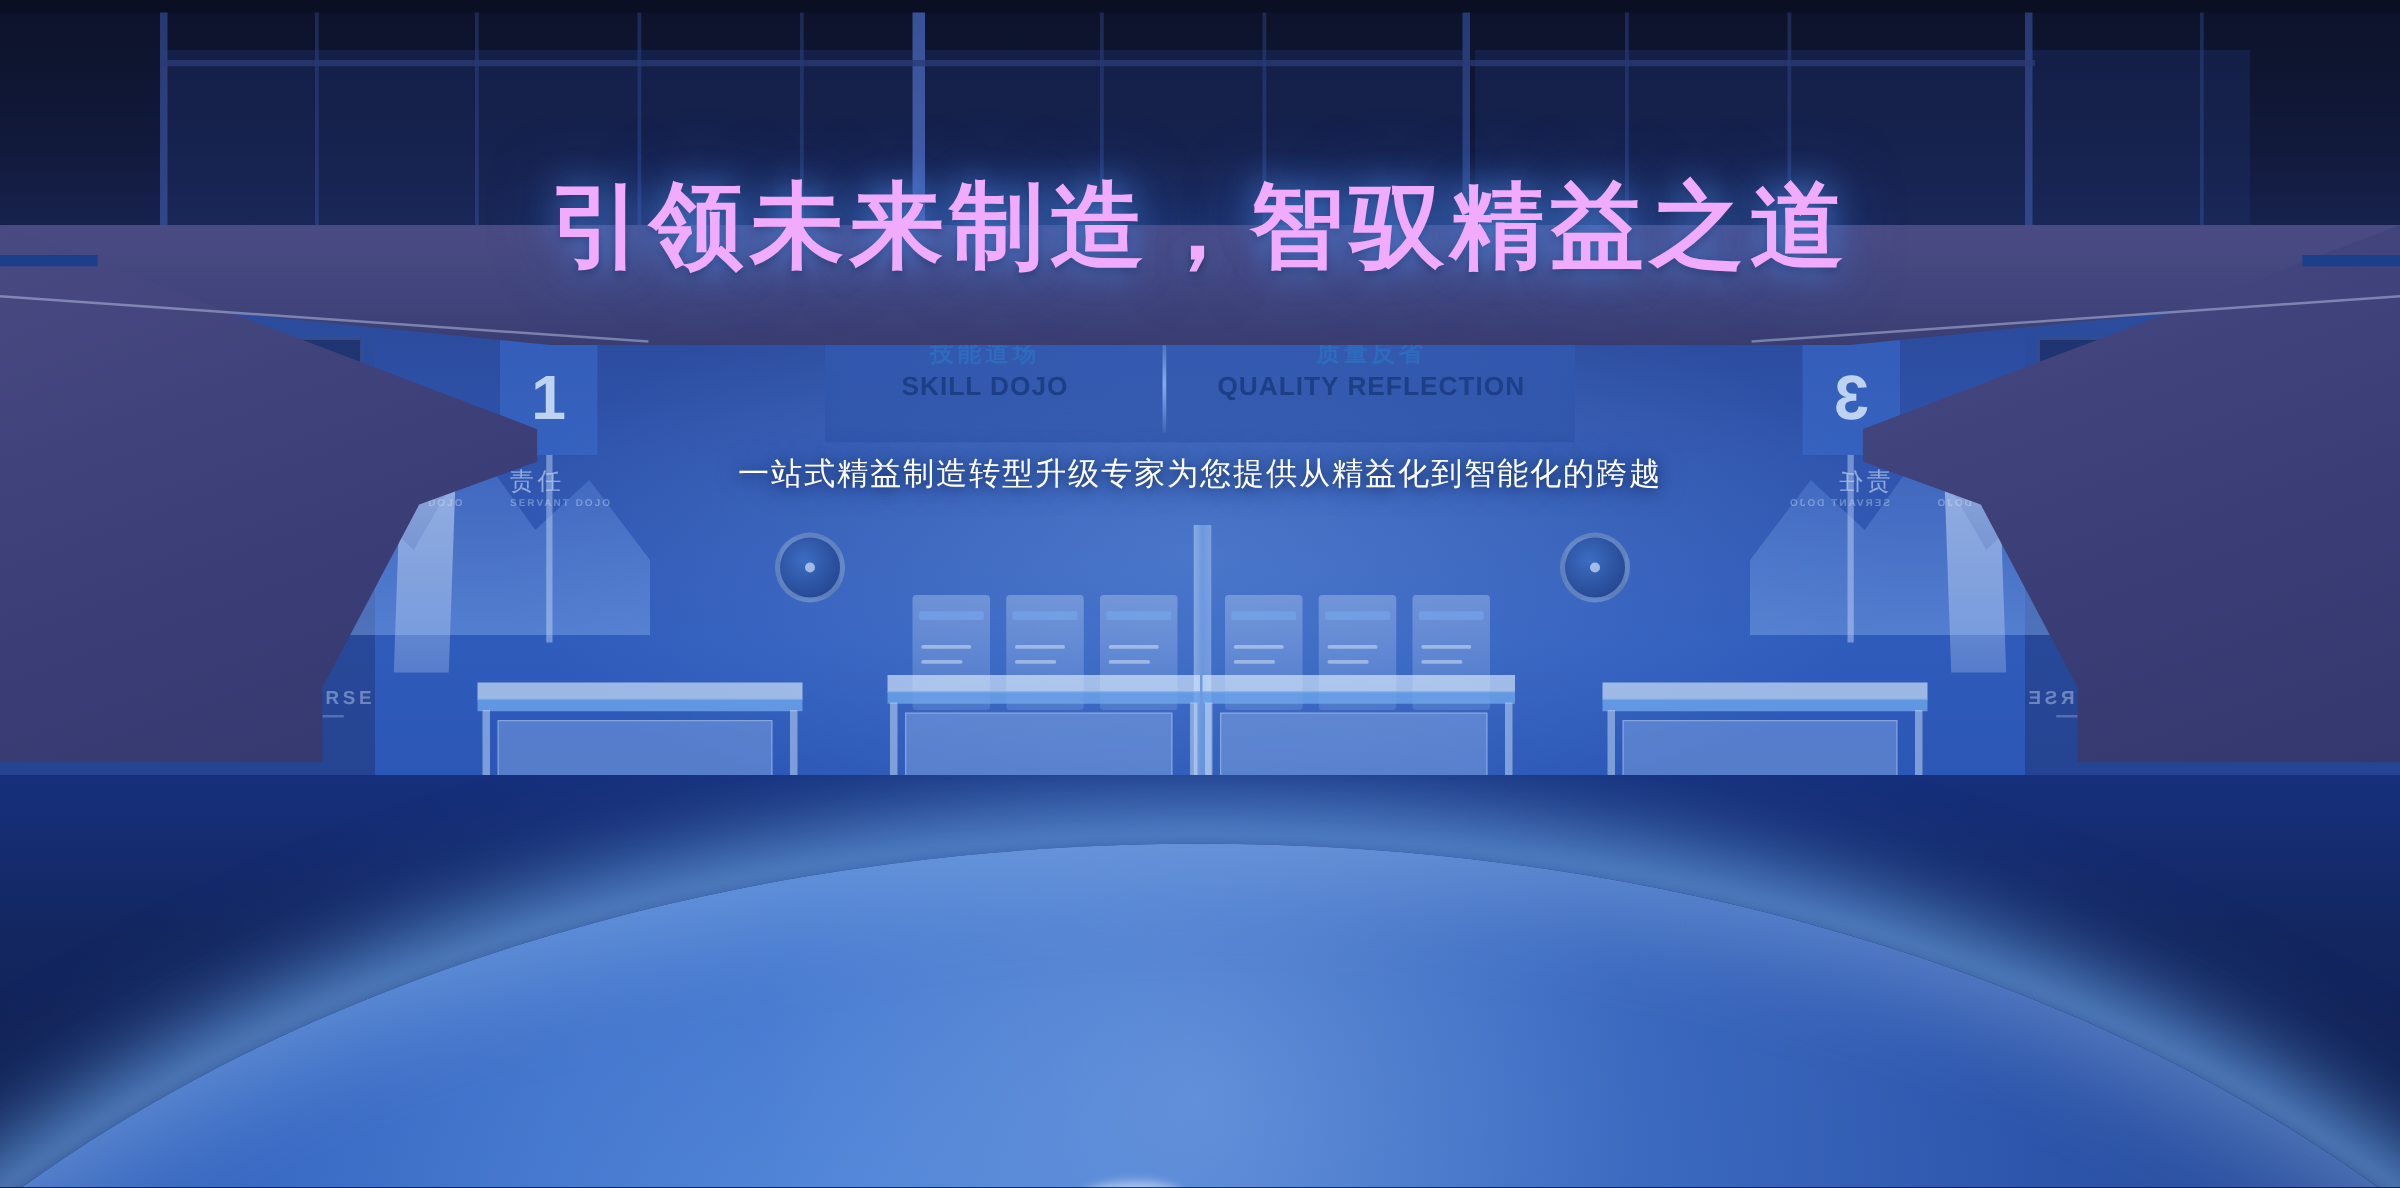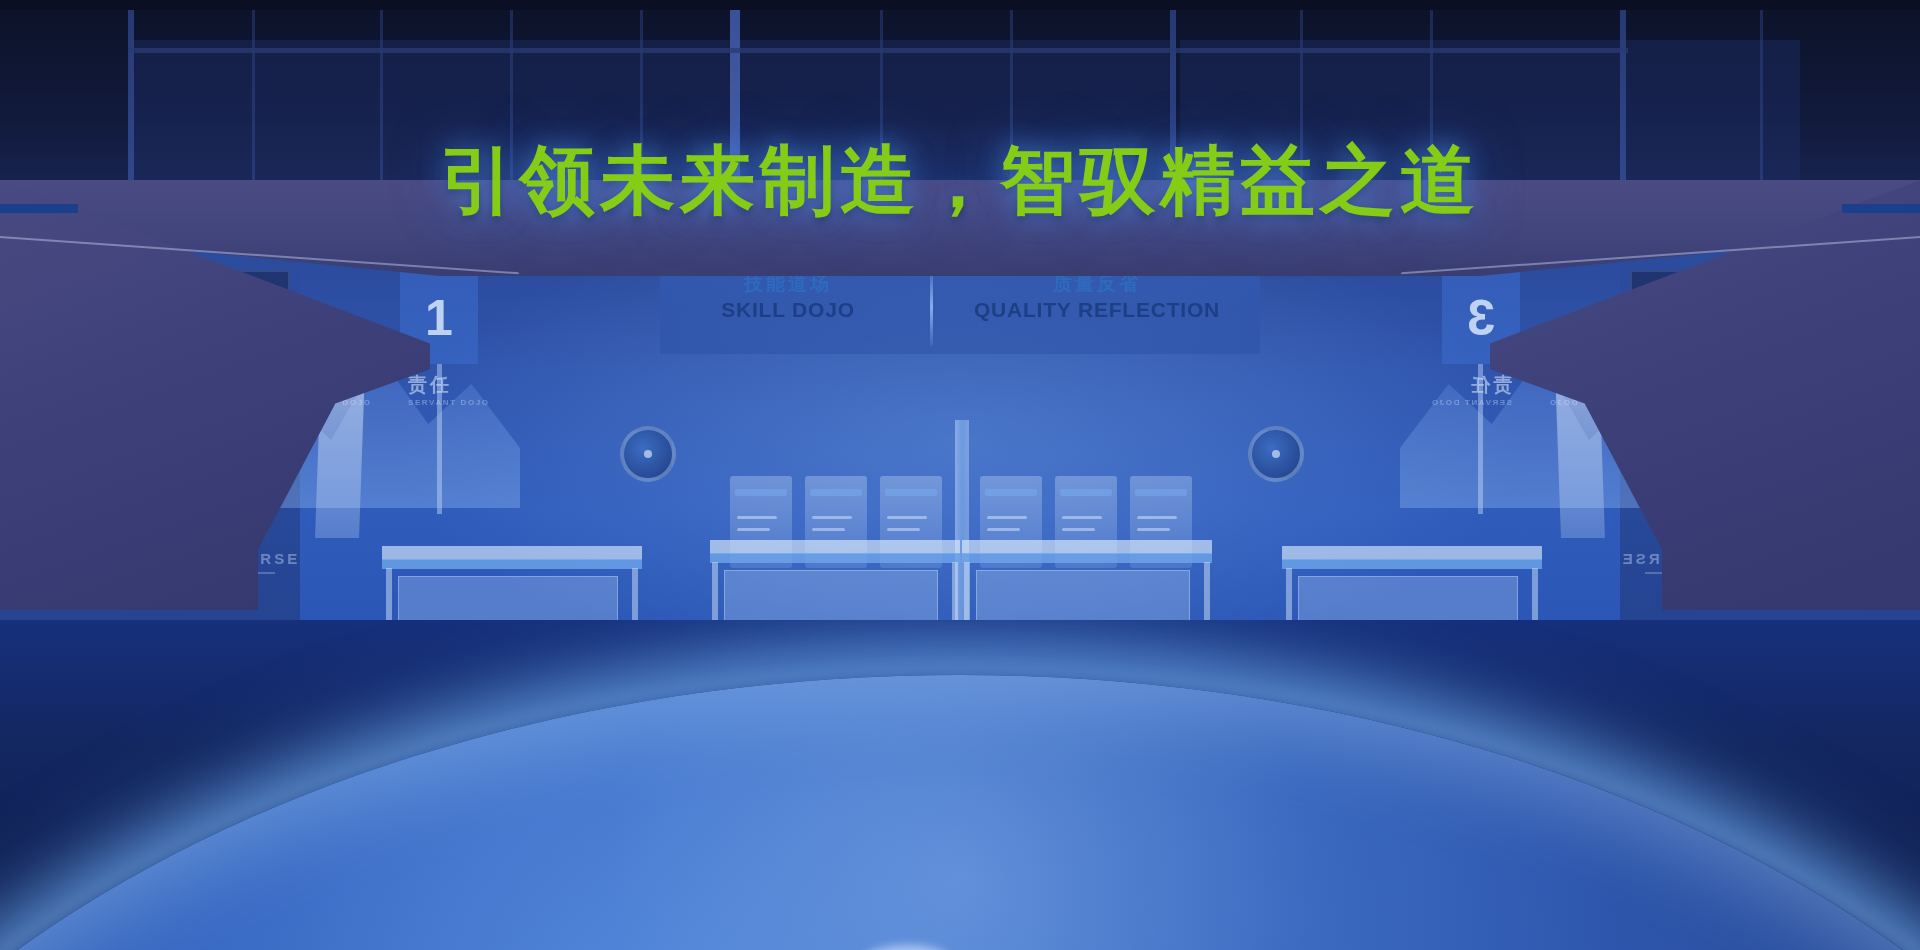--- a/index.html
+++ b/index.html
@@ -77,21 +77,21 @@
   .exhibit{position:absolute;top:250px;height:420px;width:520px;overflow:hidden;}
   .exhibit.left{left:0;}
   .exhibit.right{right:0;transform:scaleX(-1);}
   .ex-panel{position:absolute;background:linear-gradient(180deg,rgba(44,76,158,.65),rgba(33,58,126,.7));}
   .ex-mountain{
     position:absolute;left:250px;top:58px;width:270px;height:200px;
     background:linear-gradient(180deg,rgba(60,105,200,.55),rgba(150,190,245,.42));
     clip-path:polygon(0 100%,16% 48%,30% 66%,48% 24%,66% 58%,82% 38%,100% 70%,100% 100%);
     opacity:.85;
   }
-  .ex-word{position:absolute;color:rgba(225,238,255,.55);font-size:19px;font-weight:700;letter-spacing:3px;}
+  .ex-word{position:absolute;color:rgba(225,238,255,.55);font-size:19px;font-weight:400;letter-spacing:3px;}
   .ex-sub{position:absolute;color:rgba(200,220,250,.40);font-size:8px;letter-spacing:1.6px;font-weight:700;}
   .ex-course{position:absolute;left:85px;top:300px;color:rgba(215,230,255,.40);font-size:15px;font-weight:700;letter-spacing:3px;}
   .ex-course-rule{position:absolute;left:85px;top:322px;width:190px;height:2px;background:rgba(200,220,255,.28);}
   .ex-frame{position:absolute;left:60px;top:20px;width:230px;height:135px;background:rgba(22,30,70,.5);border:2px solid rgba(90,120,190,.35);border-radius:3px;}
   .ex-badge{
     position:absolute;width:22px;height:30px;background:rgba(200,220,250,.35);
     clip-path:polygon(50% 0,100% 26%,100% 74%,50% 100%,0 74%,0 26%);
   }
   .ex-num{
     position:absolute;left:400px;top:22px;width:78px;height:92px;
@@ -158,21 +158,21 @@
     filter:blur(5px);
   }
   .continent{position:absolute;background:rgba(226,240,255,.55);filter:blur(4px);border-radius:55% 45% 60% 40%;}
 
   
   .content{position:absolute;left:0;top:0;width:1920px;height:950px;}
 
   .headline{
     position:absolute;left:0;top:143px;width:1920px;
     text-align:center;
-    font-size:75px;font-weight:700;color:#84cc16;
+    font-size:75px;font-weight:700;color:#f0abfc;
     letter-spacing:5px;line-height:1;
     font-family:"Liberation Sans","DejaVu Sans",sans-serif;
     text-shadow:0 0 26px rgba(90,150,240,.75),0 0 54px rgba(50,110,220,.55),0 3px 8px rgba(8,18,48,.55);
     white-space:nowrap;
   }
 
   .subtitle{
     position:absolute;left:0;top:362px;width:1920px;
     text-align:center;
     font-size:25px;font-weight:400;color:#ffffff;
@@ -392,17 +392,18 @@
 
       <div class="continent" style="left:1180px;top:270px;width:90px;height:36px;"></div>
 
     </div>
   </div>
 
   <div class="content">
 
     <div class="headline">引领未来制造，智驭精益之道</div>
 
+    <div class="subtitle">一站式精益制造转型升级专家为您提供从精益化到智能化的跨越</div>
 
 
 
   </div>
 </div>
 
 </body></html>

